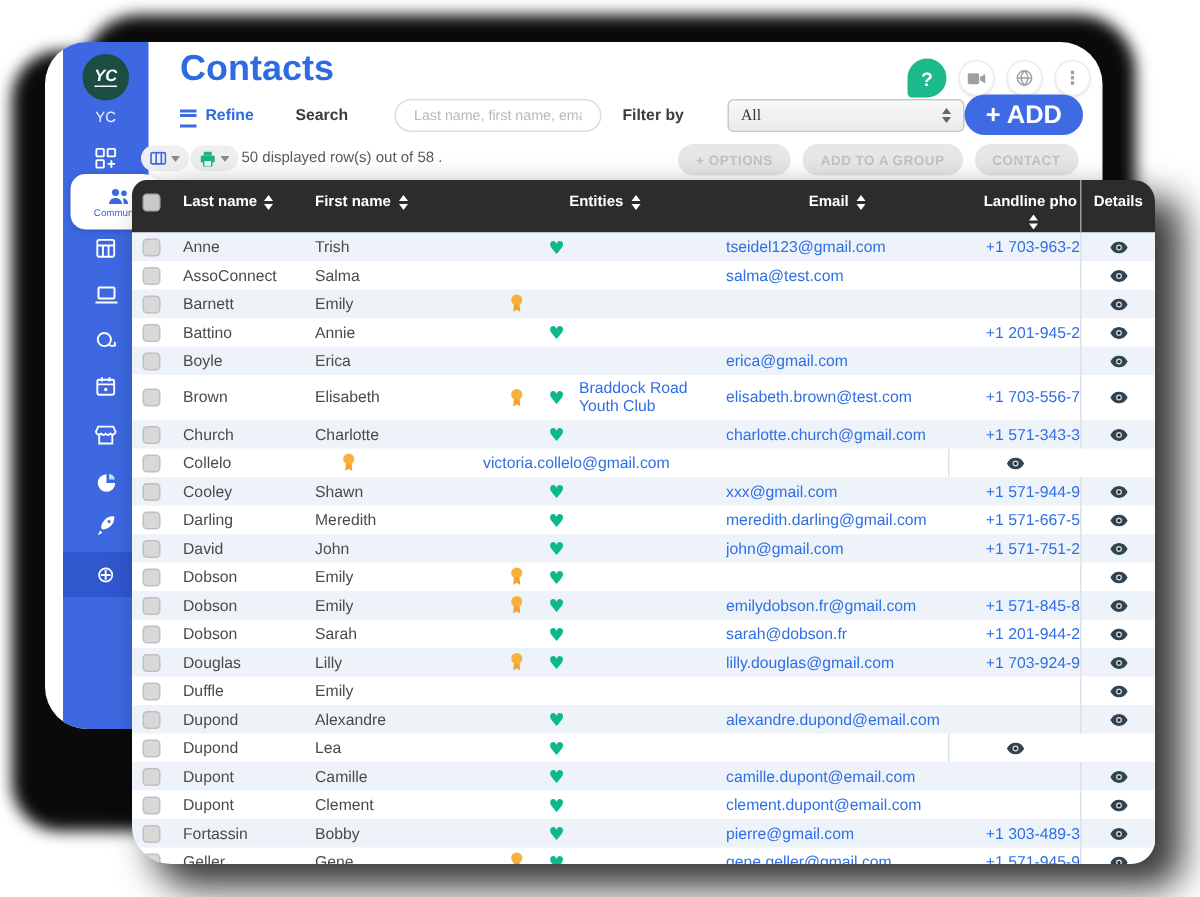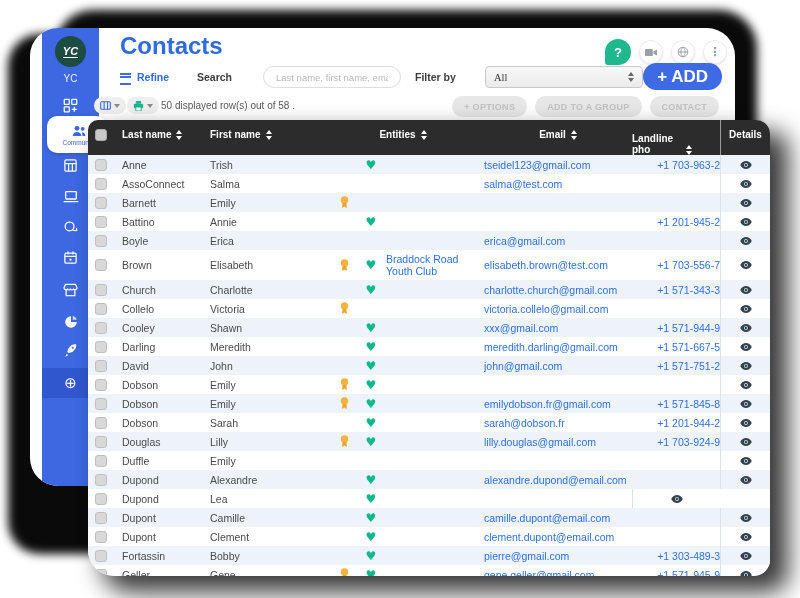--- a/index.html
+++ b/index.html
@@ -71,21 +71,21 @@
   
   .table-card{position:absolute;left:88px;top:120px;width:682px;height:456px;background:#fff;
     border-radius:10px 14px 16px 26px;overflow:hidden;z-index:4;
     box-shadow:16px 14px 24px 2px rgba(0,0,0,.78);}
   .grid{display:grid;grid-template-columns:26px 96px 112px 162px 148px 88px 50px;}
   .thead{background:#2c2c2c;color:#fff;font-size:10px;font-weight:bold;height:35px;}
   .thead .hc{display:flex;align-items:flex-start;padding-top:9px;}
   .hc.h-check{justify-content:center;}
   .hc.h-last{padding-left:8px;}
   .hc.h-entities,.hc.h-email,.hc.h-details{justify-content:center;}
-  .hc.h-phone{flex-direction:row;align-items:flex-end;padding-right:2px;gap:2px;}
+  .hc.h-phone{flex-direction:column;align-items:flex-end;padding-right:2px;gap:2px;}
   .hc.h-phone .sort{margin-right:26px;}
   .hc.h-details{border-left:1px solid #9b9b9b;}
   .sort{display:inline-flex;flex-direction:column;gap:2px;margin-left:5px;margin-top:1px;}
   .sort i{width:0;height:0;border-left:3.5px solid transparent;border-right:3.5px solid transparent;}
   .sort .up{border-bottom:4px solid #fff;}
   .sort .dn{border-top:4px solid #fff;}
   .cb{display:inline-block;width:12px;height:12px;border-radius:3px;background:#d8d8d8;border:1px solid #c0c0c0;box-sizing:border-box;}
   .thead .cb{background:#c9c9c9;border-color:#aaa;}
 
   .trow{min-height:19px;font-size:10.5px;color:#4a4a4a;}
@@ -506,21 +506,20 @@
               </svg>
             </span>
           </div>
   </div>
 
   <div class="grid trow">
     <div class="c c-check">
             <span class="cb"></span>
           </div>
     <div class="c c-last">Collelo</div>
-    <div class="c c-first">Victoria</div>
     <div class="c c-ent">
       <span class="slot-badge">
               <svg width="9" height="13" viewBox="0 0 9 13">
                 <circle cx="4.5" cy="4" r="3.7" fill="#f6b23d"></circle>
                 <path d="M2.6 7.1L2.1 12l2.4-1.5L6.9 12l-.5-4.9z" fill="#f0a32c"></path>
               </svg>
             </span>
       <span class="slot-heart">
               <span class="heart hid">♥</span>
             </span>

